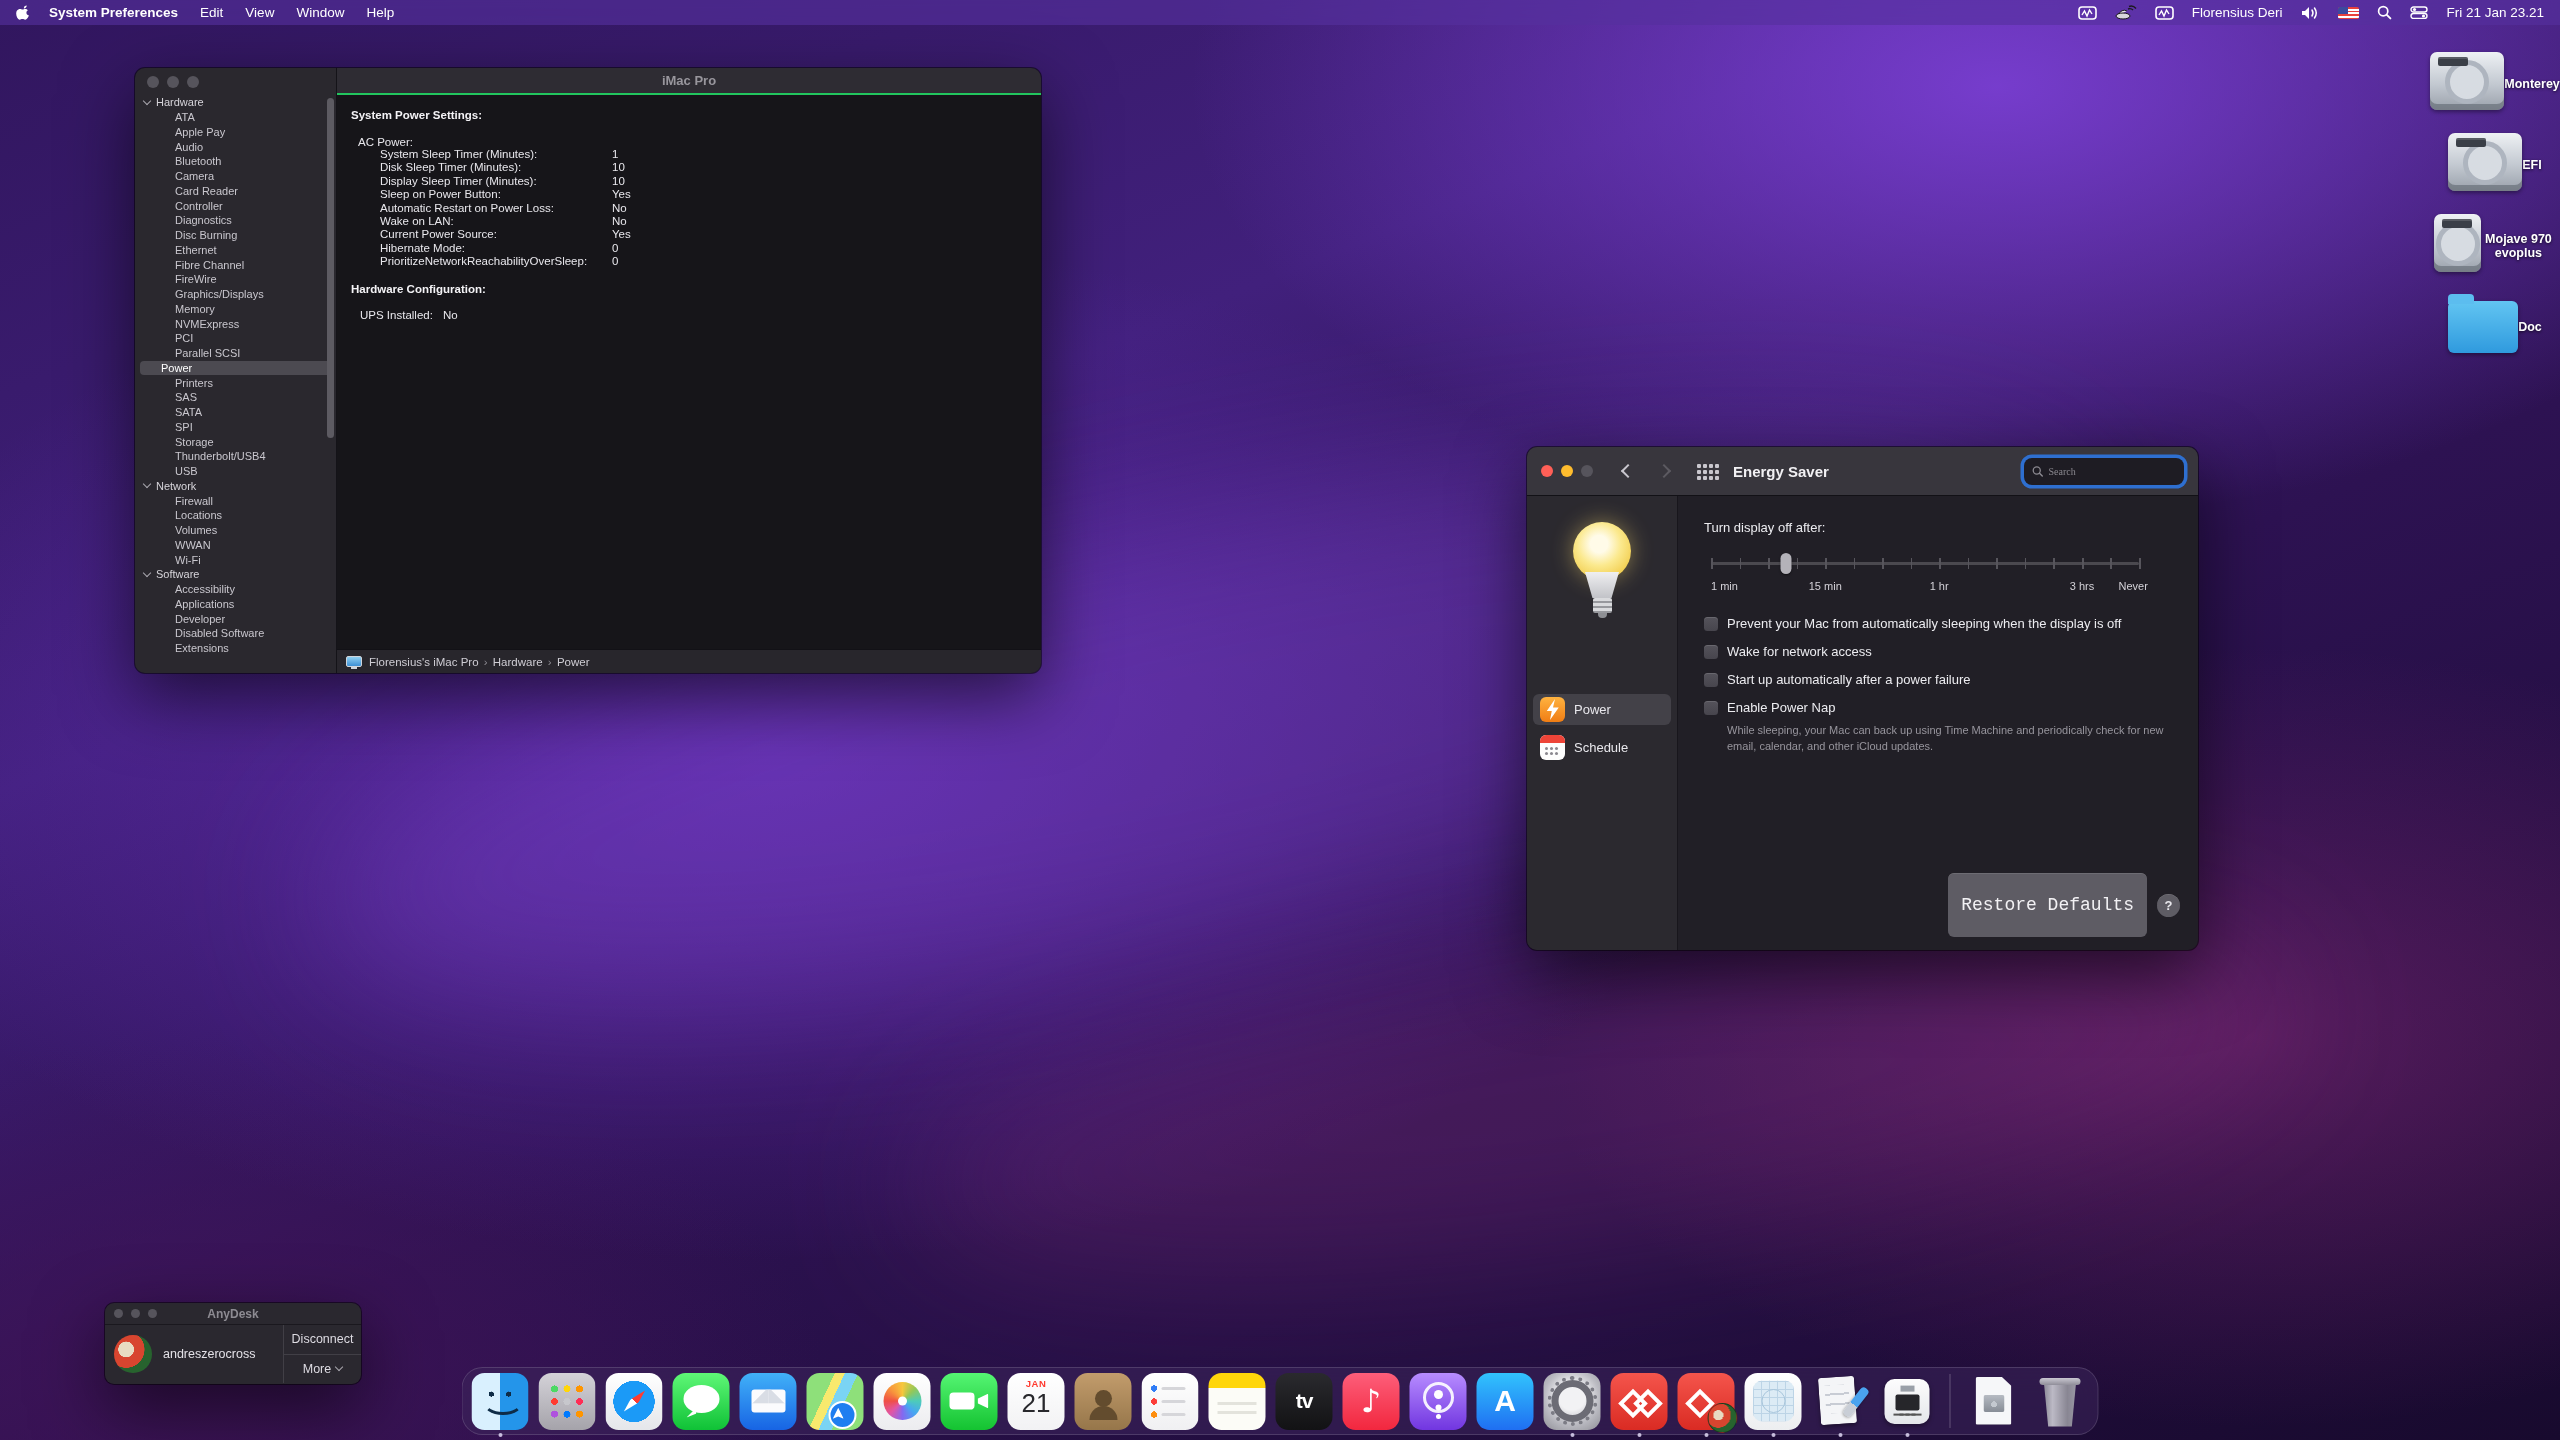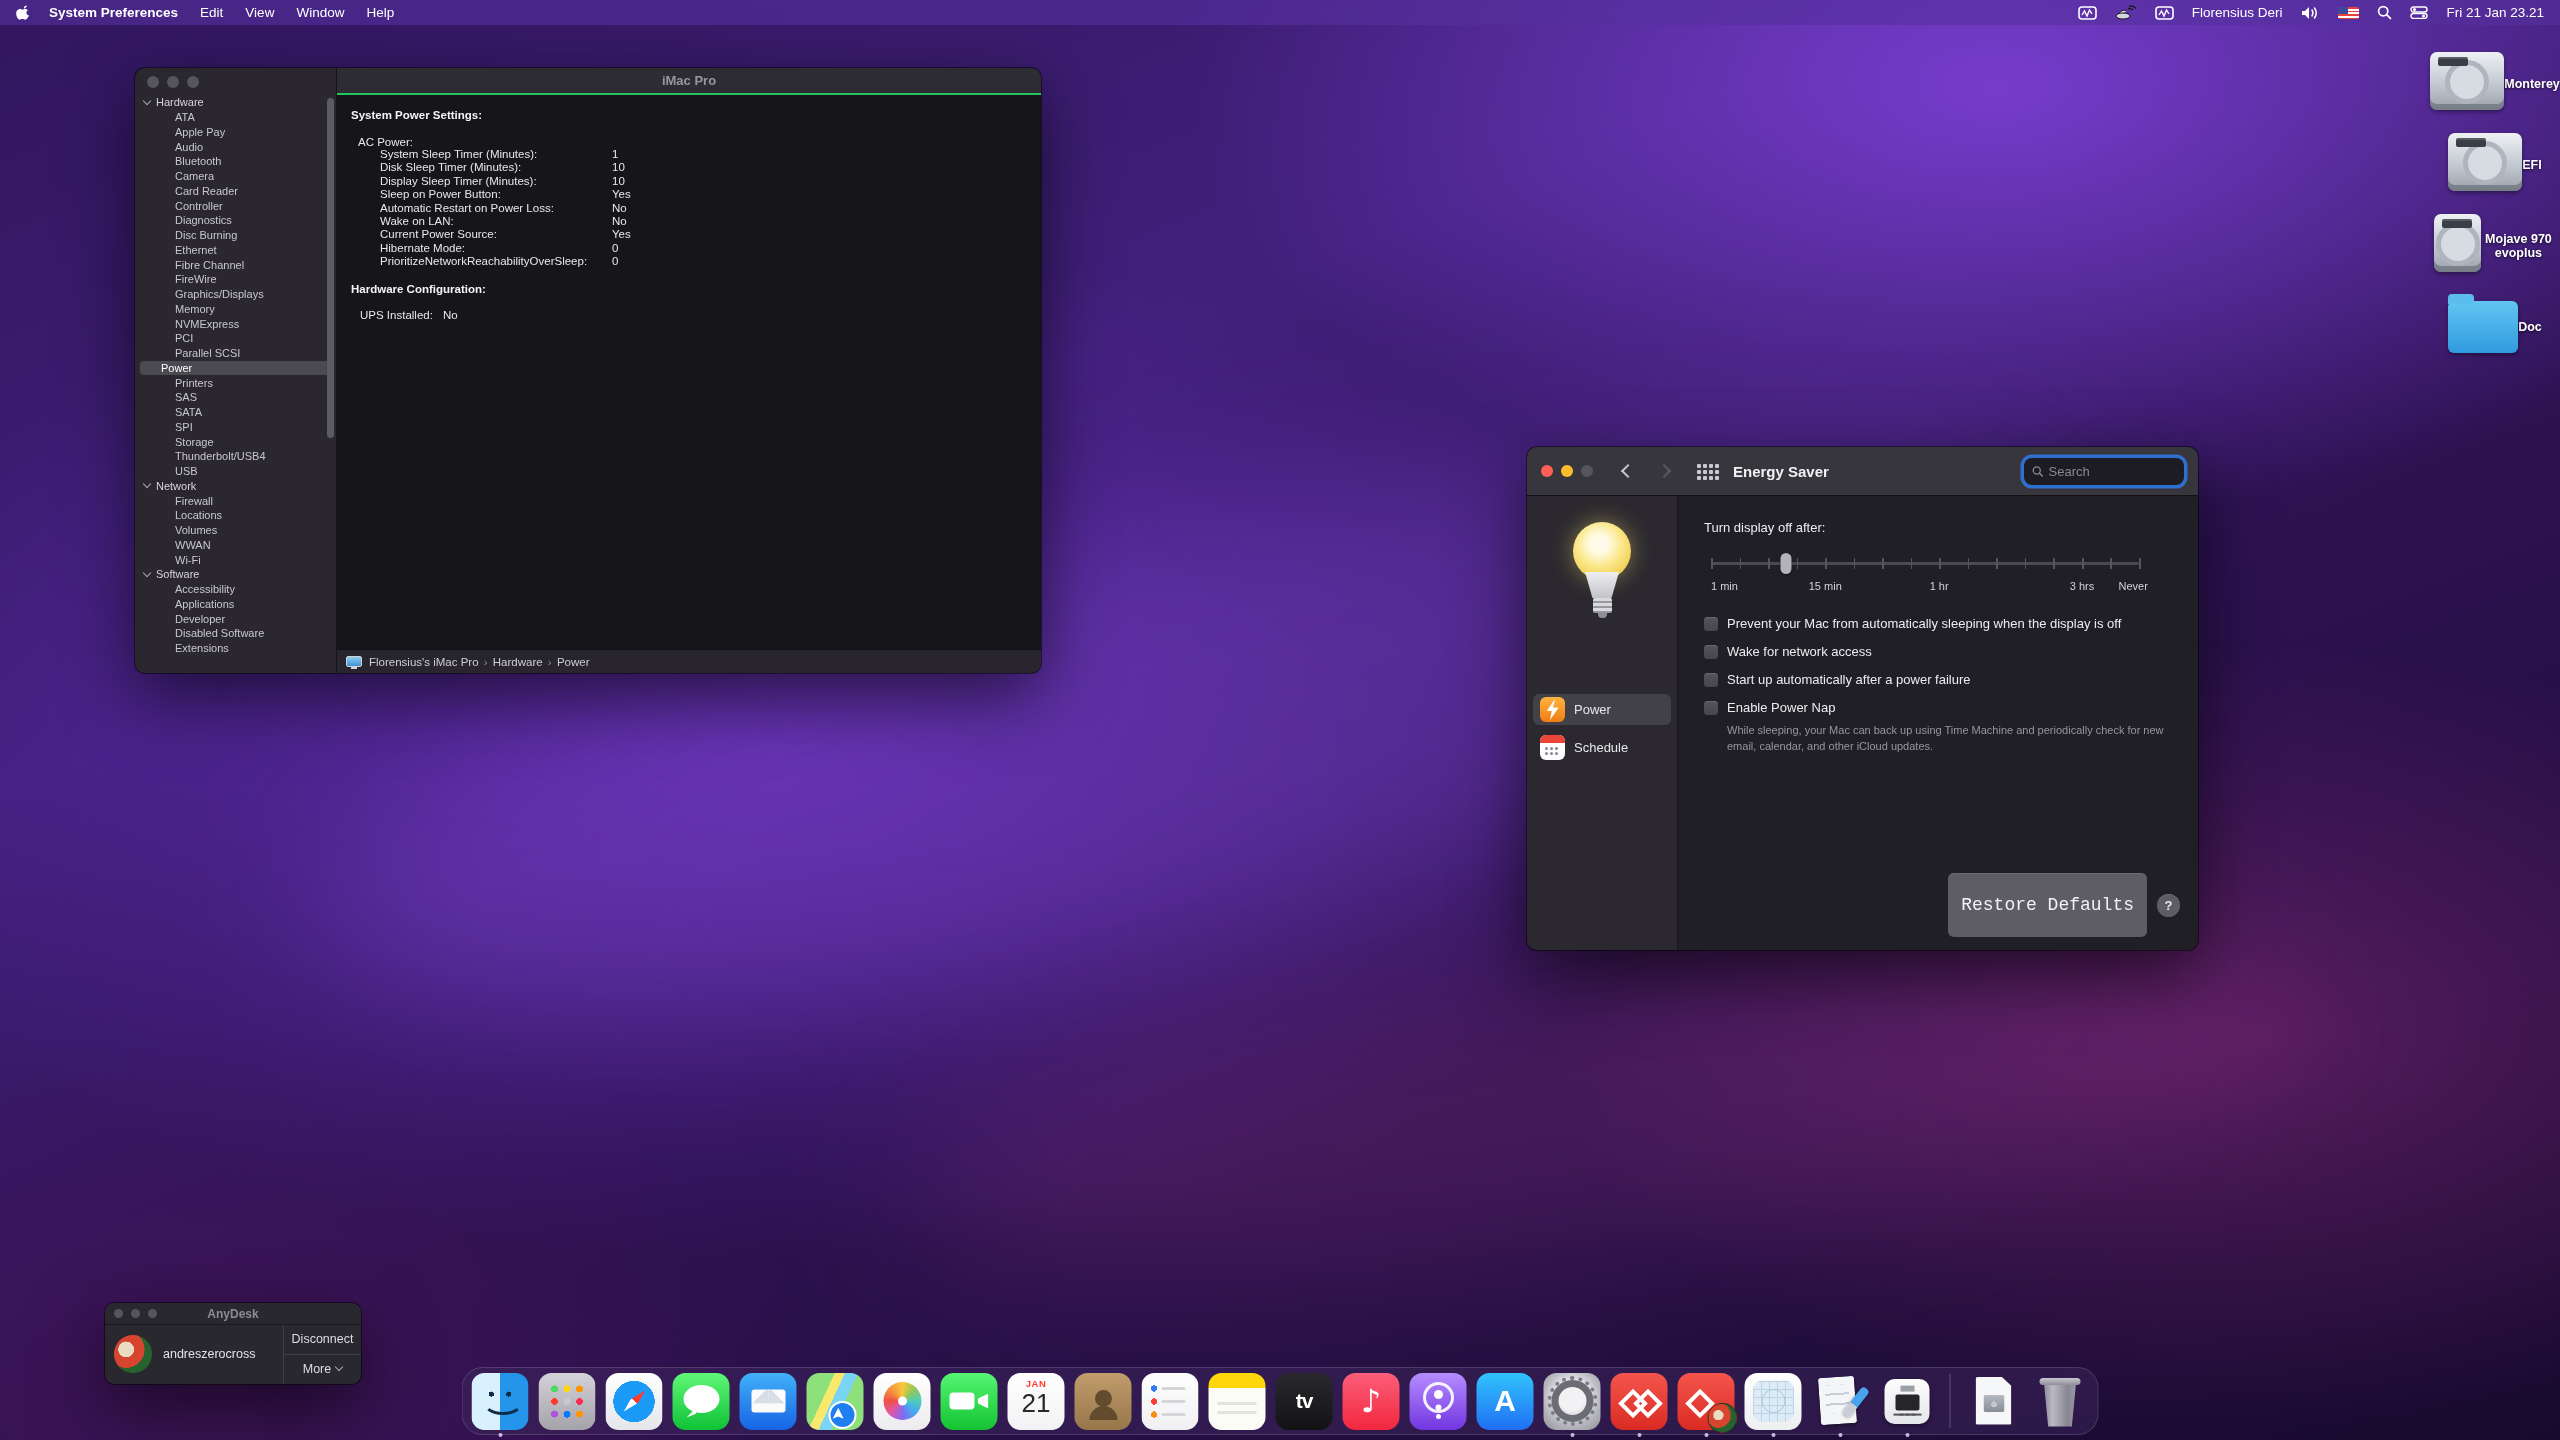--- a/index.html
+++ b/index.html
@@ -86,22 +86,22 @@
   .red { background:#ff5f57; } .yellow { background:#febc2e; }
   .nav-chev { width:10px; height:10px; border-left:2.2px solid #c9c7ce; border-bottom:2.2px solid #c9c7ce; transform:rotate(45deg); }
   .nav-chev.fwd { border-color:#5c5a61; transform:rotate(-135deg); }
   .nav-back { margin-left:30px; } .nav-fwd { margin-left:26px; }
   .grid-ic { margin-left:28px; width:4px; height:4px; border-radius:1px; background:#c9c7ce;
     box-shadow:6px 0 #c9c7ce,12px 0 #c9c7ce,18px 0 #c9c7ce, 0 6px #c9c7ce,6px 6px #c9c7ce,12px 6px #c9c7ce,18px 6px #c9c7ce,
     0 12px #c9c7ce,6px 12px #c9c7ce,12px 12px #c9c7ce,18px 12px #c9c7ce; margin-top:-10px; }
   .es-name { margin-left:32px; font-size:15px; font-weight:bold; color:#f2f1f4; }
   .search { margin-left:auto; width:160px; height:27px; border-radius:8px; background:#1e1c23;
     box-shadow:0 0 0 3.5px #2e6fd0; display:flex; align-items:center; padding:0 8px; gap:5px; }
-  .search input { background:transparent; border:none; outline:none; color:#e8e7ec; font-size:13px; width:100%;
-    font-family:Liberation Sans, sans-serif; }
+  .search input { background:transparent; border:none; outline:none; color:#e8e7ec; font-size:10px; width:100%;
+    font-family:Liberation Serif, serif; }
   .search input::placeholder { color:#8a888f; }
   .es-body { flex:1; display:flex; min-height:0; }
   .es-side { width:151px; background:#2b292f; border-right:1px solid #18161c; flex-shrink:0; display:flex; flex-direction:column; }
   .bulb-wrap { height:150px; margin-top:26px; display:flex; flex-direction:column; align-items:center; }
   .bulb-globe { width:58px; height:58px; border-radius:50%;
     background:radial-gradient(circle at 45% 38%, #fffbe8 0 18%, #fbe98e 45%, #f2cf52 75%, #e0b93e 100%);
     box-shadow:0 0 22px rgba(250,220,110,.45); }
   .bulb-neck { width:34px; height:26px; margin-top:-8px; background:linear-gradient(180deg,#efeff1,#c2c3c8);
     clip-path:polygon(0 0,100% 0,78% 100%,22% 100%); }
   .bulb-screw { width:19px; height:15px; background:repeating-linear-gradient(180deg,#d9dadd 0 3px,#97989d 3px 5px); border-radius:2px; }

